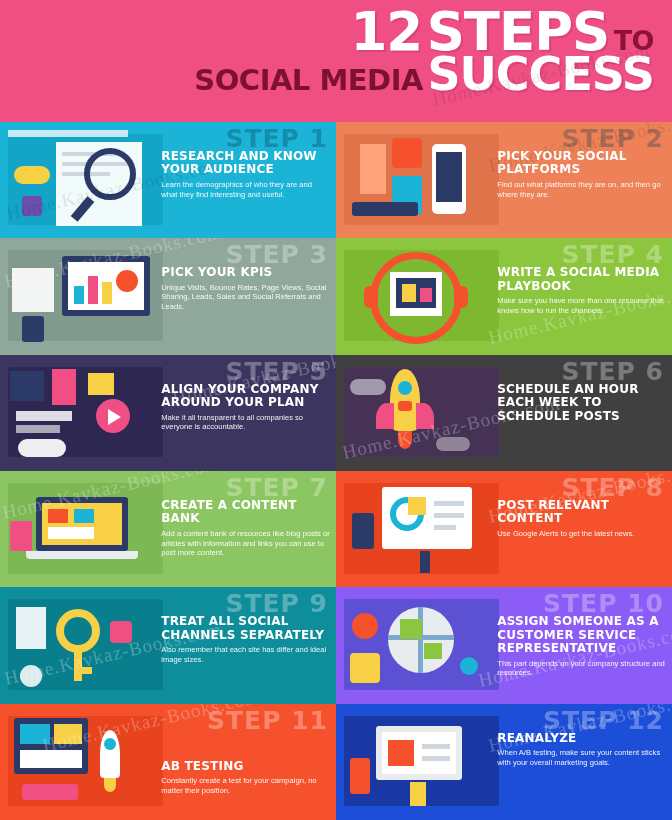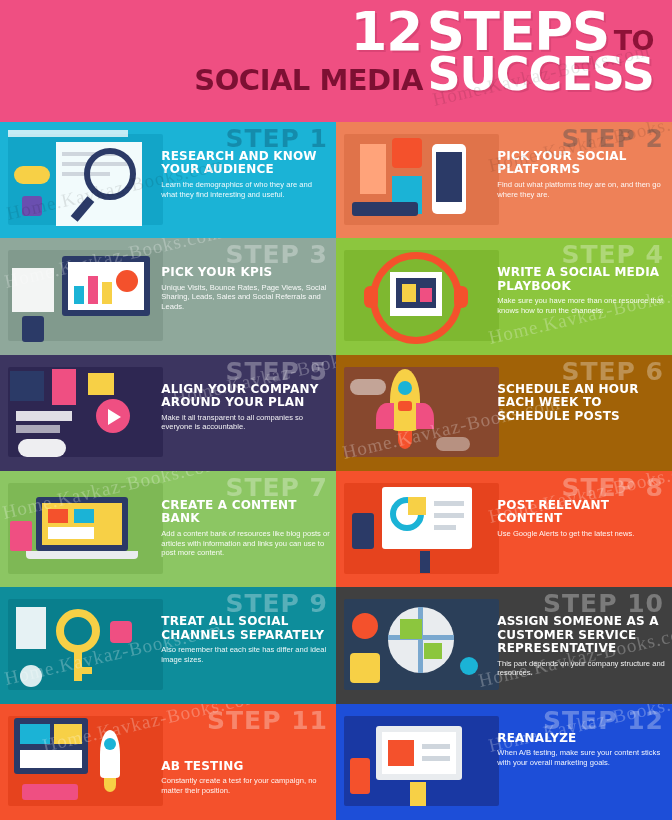--- a/index.html
+++ b/index.html
@@ -231,21 +231,21 @@
           <div class="sh" style="left:18px;top:84px;width:48px;height:18px;background:#fff;opacity:.92;border-radius:9px"></div>
           <div class="sh" style="left:88px;top:18px;width:26px;height:22px;background:#f7d046"></div>
         </div>
         <div class="stepnum light">STEP 5</div>
         <div class="txt" style="left: 48%; right: 6px; top: 28px;">
           <div class="title">ALIGN YOUR COMPANY AROUND YOUR PLAN</div>
           <div class="body">Make it all transparent to all companies so everyone is accountable.</div>
         </div>
         <div class="wm" style="left: 170px; top: 8px; font-size: 19px;">Home.Kavkaz-Books.com</div>
       </div>
-      <div class="cell right" style="background: #a16207;">
+      <div class="cell right" style="background: #404040;">
         <div class="art">
           <div class="sh" style="left:8px;top:12px;width:46%;height:78%;background:#51157e;opacity:.33;border-radius:2px"></div>
           <div class="sh" style="left:54px;top:14px;width:30px;height:62px;background:#f7d046;border-radius:50% 50% 8px 8px"></div>
           <div class="sh" style="left:62px;top:26px;width:14px;height:14px;background:#1bb3d6;border-radius:50%"></div>
           <div class="sh" style="left:62px;top:46px;width:14px;height:10px;background:#f4512c;border-radius:3px"></div>
           <div class="sh" style="left:40px;top:48px;width:18px;height:26px;background:#ef4f82;border-radius:60% 0 0 0"></div>
           <div class="sh" style="left:80px;top:48px;width:18px;height:26px;background:#ef4f82;border-radius:0 60% 0 0"></div>
           <div class="sh" style="left:62px;top:76px;width:14px;height:18px;background:#f4512c;border-radius:0 0 50% 50%"></div>
           <div class="sh" style="left:14px;top:24px;width:36px;height:16px;background:#fff;opacity:.5;border-radius:8px"></div>
           <div class="sh" style="left:100px;top:82px;width:34px;height:14px;background:#fff;opacity:.4;border-radius:7px"></div>
@@ -303,21 +303,21 @@
           <div class="sh" style="left:20px;top:78px;width:22px;height:22px;background:#fff;opacity:.85;border-radius:50%"></div>
           <div class="sh" style="left:110px;top:34px;width:22px;height:22px;background:#ef4f82;border-radius:4px"></div>
         </div>
         <div class="stepnum light">STEP 9</div>
         <div class="txt" style="left: 48%; right: 6px; top: 28px;">
           <div class="title">TREAT ALL SOCIAL CHANNELS SEPARATELY</div>
           <div class="body">Also remember that each site has differ and ideal image sizes.</div>
         </div>
         <div class="wm" style="left: 2px; top: 56px; font-size: 19px;">Home.Kavkaz-Books.com</div>
       </div>
-      <div class="cell right" style="background: #404040;">
+      <div class="cell right" style="background: #8b5cf6;">
         <div class="art">
           <div class="sh" style="left:8px;top:12px;width:46%;height:78%;background:#003e8b;opacity:.33;border-radius:2px"></div>
           <div class="sh" style="left:52px;top:20px;width:66px;height:66px;background:#e9ecef;border-radius:50%"></div>
           <div class="sh" style="left:52px;top:48px;width:66px;height:5px;background:#7aa8cf"></div>
           <div class="sh" style="left:82px;top:20px;width:5px;height:66px;background:#7aa8cf"></div>
           <div class="sh" style="left:64px;top:32px;width:22px;height:20px;background:#8cc63e"></div>
           <div class="sh" style="left:88px;top:56px;width:18px;height:16px;background:#8cc63e"></div>
           <div class="sh" style="left:16px;top:26px;width:26px;height:26px;background:#f4512c;border-radius:50%"></div>
           <div class="sh" style="left:14px;top:66px;width:30px;height:30px;background:#f7d046;border-radius:4px"></div>
           <div class="sh" style="left:124px;top:70px;width:18px;height:18px;background:#1bb3d6;border-radius:50%"></div>

